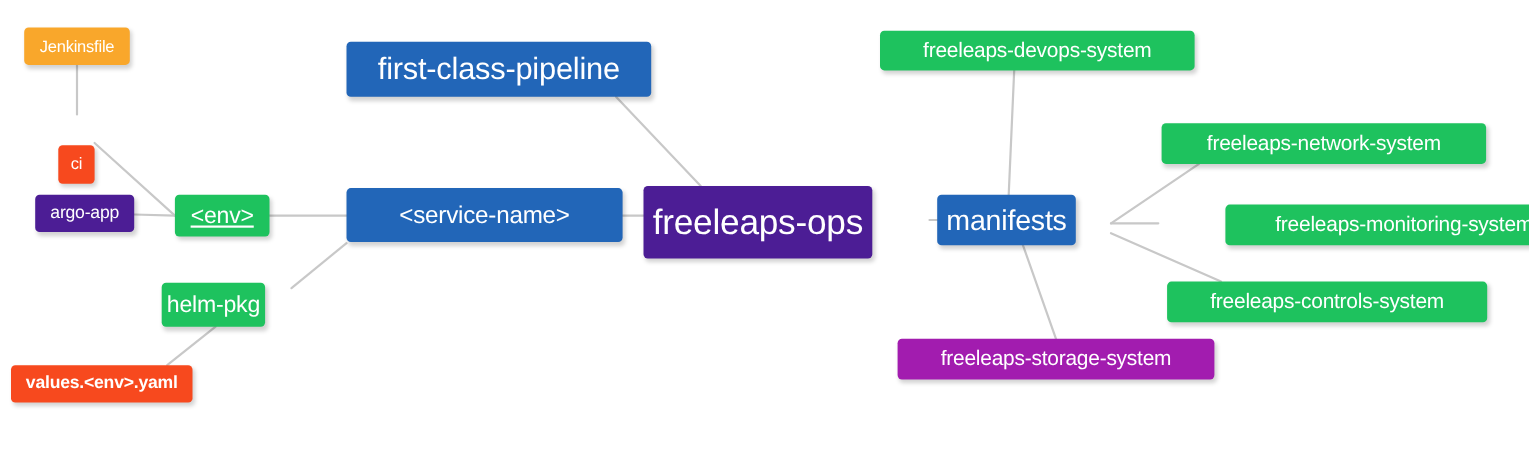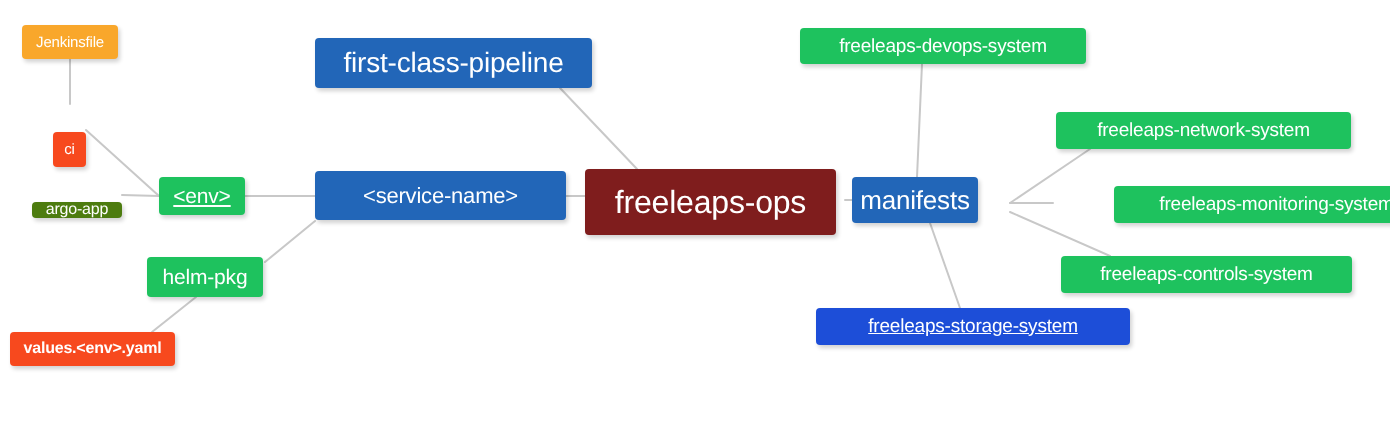--- a/index.html
+++ b/index.html
@@ -68,53 +68,53 @@
       <line x1="1010" y1="212" x2="1110" y2="256" stroke="#c8c8c8" stroke-width="2" stroke-linecap="round"></line>
       <line x1="930" y1="223" x2="960" y2="308" stroke="#c8c8c8" stroke-width="2" stroke-linecap="round"></line>
     </svg>
   <div id="nodes-layer">
       <div class="node" style="left: 22px; top: 25px; width: 96px; height: 34px; background: rgb(249, 167, 43); font-size: 15px;">
         <span class="node-label">Jenkinsfile</span>
       </div>
       <div class="node" style="left: 53px; top: 104px; width: 33px; height: 35px; background: rgb(247, 73, 30); font-size: 15px; margin-top: 28px;">
         <span class="node-label">ci</span>
       </div>
-      <div class="node" style="left: 32px; top: 177px; width: 90px; height: 16px; background: #4d7c0f; font-size: 16px; margin-top: 25px;">
+      <div class="node" style="left: 32px; top: 177px; width: 90px; height: 34px; background: #4c1d95; font-size: 16px;">
         <span class="node-label">argo-app</span>
       </div>
       <div class="node" style="left: 159px; top: 177px; width: 86px; height: 38px; background: rgb(30, 194, 94); font-size: 21px; text-decoration: underline;">
         <span class="node-label">&lt;env&gt;</span>
       </div>
-      <div class="node" style="left: 147px; top: 257px; width: 116px; height: 40px; background: rgb(30, 194, 94); font-size: 21px;">
+      <div class="node" style="left: 147px; top: 257px; width: 94px; height: 40px; background: rgb(30, 194, 94); font-size: 21px;">
         <span class="node-label">helm-pkg</span>
       </div>
       <div class="node" style="left: 10px; top: 332px; width: 165px; height: 34px; background: rgb(247, 73, 30); font-size: 16px; font-weight: bold;">
         <span class="node-label">values.&lt;env&gt;.yaml</span>
       </div>
       <div class="node" style="left: 315px; top: 38px; width: 277px; height: 50px; background: rgb(34, 102, 184); font-size: 28px; align-items: center;">
         <span class="node-label">first-class-pipeline</span>
       </div>
       <div class="node" style="left: 315px; top: 171px; width: 251px; height: 49px; background: rgb(34, 102, 184); font-size: 22px;">
         <span class="node-label">&lt;service-name&gt;</span>
       </div>
-      <div class="node" style="left: 585px; top: 169px; width: 251px; height: 66px; background: #7f1d1d; font-size: 32px;">
+      <div class="node" style="left: 585px; top: 169px; width: 208px; height: 66px; background: #4c1d95; font-size: 32px;">
         <span class="node-label">freeleaps-ops</span>
       </div>
       <div class="node" style="left: 852px; top: 177px; width: 126px; height: 46px; background: rgb(34, 102, 184); font-size: 26px;">
         <span class="node-label">manifests</span>
       </div>
       <div class="node" style="left: 800px; top: 28px; width: 286px; height: 36px; background: rgb(30, 194, 94); font-size: 19px;">
         <span class="node-label">freeleaps-devops-system</span>
       </div>
       <div class="node" style="left: 1056px; top: 112px; width: 295px; height: 37px; background: rgb(30, 194, 94); font-size: 19px;">
         <span class="node-label">freeleaps-network-system</span>
       </div>
       <div class="node" style="left: 1114px; top: 186px; width: 325px; height: 37px; background: rgb(30, 194, 94); font-size: 19px;">
         <span class="node-label">freeleaps-monitoring-system</span>
       </div>
       <div class="node" style="left: 1061px; top: 256px; width: 291px; height: 37px; background: rgb(30, 194, 94); font-size: 19px;">
         <span class="node-label">freeleaps-controls-system</span>
       </div>
-      <div class="node" style="left: 816px; top: 308px; width: 314px; height: 37px; background: #1d4ed8; font-size: 19px; text-decoration: underline;">
+      <div class="node" style="left: 816px; top: 308px; width: 288px; height: 37px; background: #a21caf; font-size: 19px;">
         <span class="node-label">freeleaps-storage-system</span>
       </div>
     </div>
 </div>
 
 </body></html>

